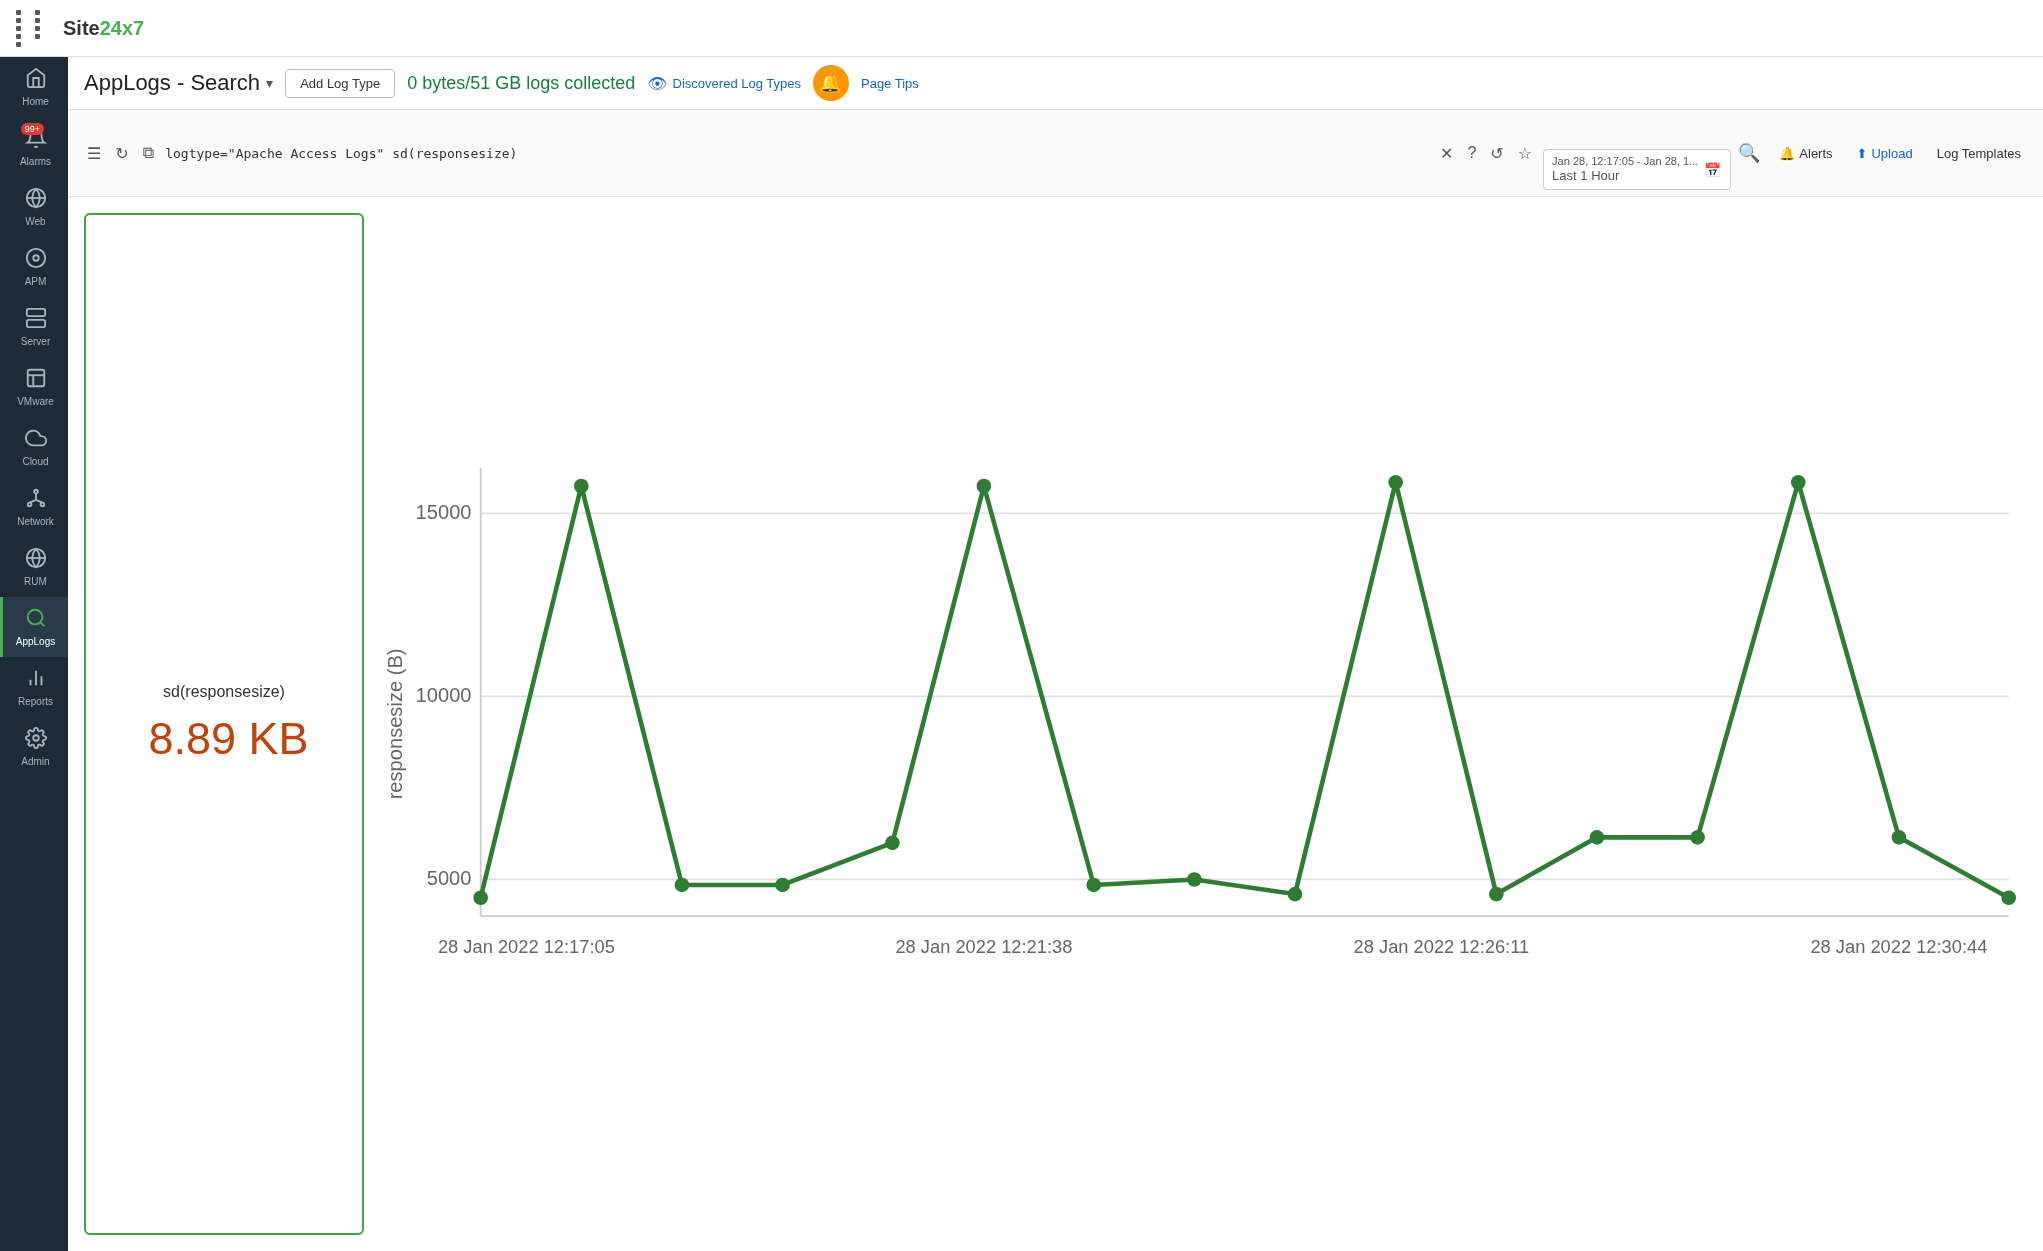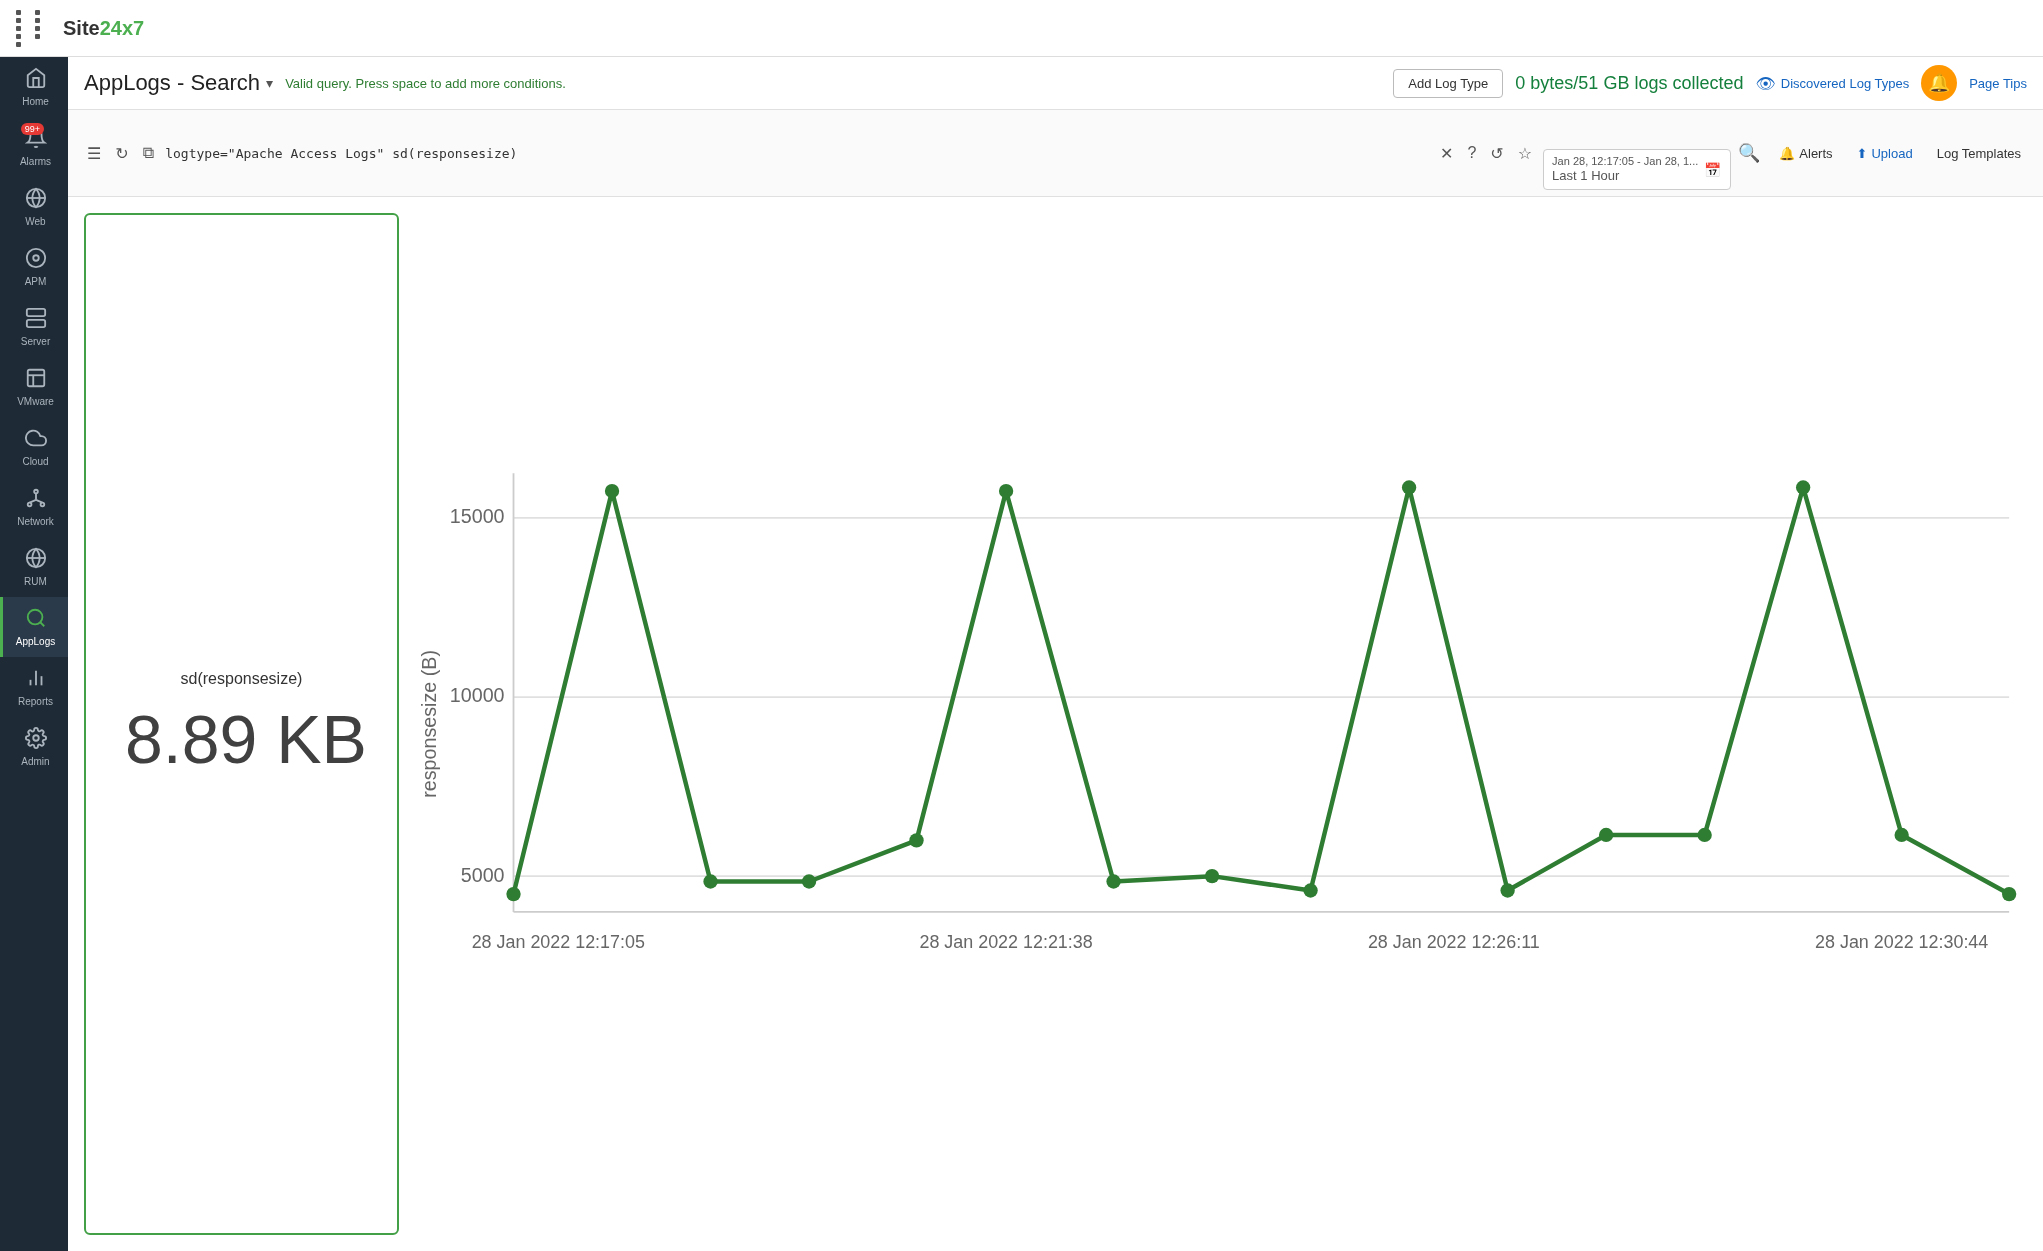--- a/index.html
+++ b/index.html
@@ -257,23 +257,23 @@
       min-width: 280px;
       max-width: 320px;
       background: #fff;
     }
     .stat-card-title {
       font-size: 16px;
       color: #333;
       margin-bottom: 12px;
     }
     .stat-card-value {
-      font-size: 68px;
+      font-size: 45px;
       font-weight: 300;
-      color: #404040;
+      color: #c2410c;
       margin-left: 9px;
     }
 
     
     .chart-container {
       flex: 1;
       display: flex;
       flex-direction: column;
       min-width: 0;
     }
@@ -434,21 +434,20 @@
       </div>
     </div>
 
   <div class="content-area">
 
     <div class="header-bar">
       <div class="page-title">
         <span>AppLogs - Search</span>
         <span class="dropdown-arrow">▾</span>
       </div>
-      <div class="valid-query-msg">Valid query. Press space to add more conditions.</div>
       <button class="add-log-btn">Add Log Type</button>
       <div class="storage-info">0 bytes/51 GB logs collected</div>
       <div class="discovered-link">
         <span class="eye-icon">👁</span>
         <span>Discovered Log Types</span>
       </div>
       <div class="notification-btn">
         <span>🔔</span>
       </div>
       <div class="page-tips-link">Page Tips</div>

